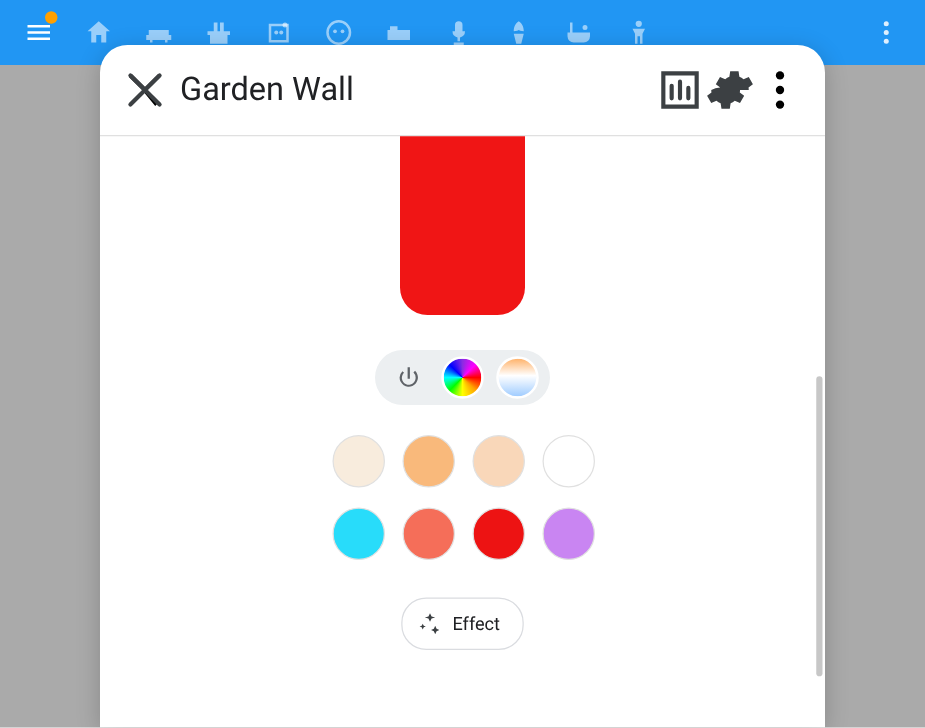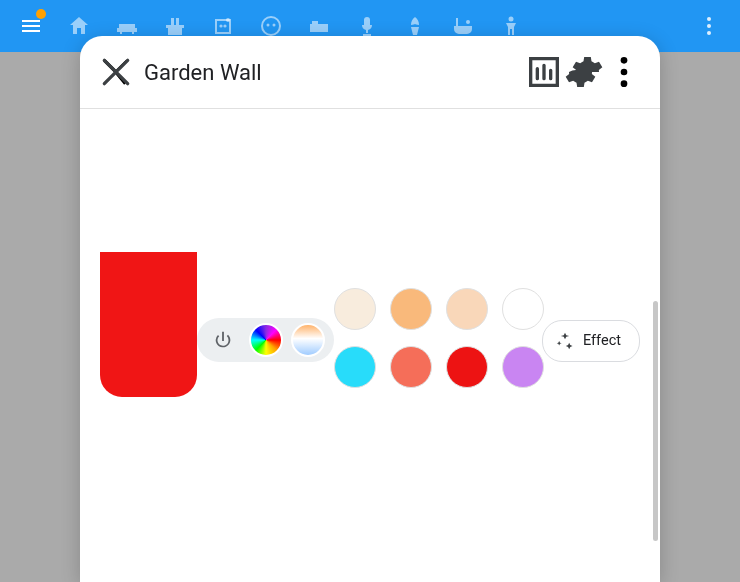--- a/index.html
+++ b/index.html
@@ -54,26 +54,26 @@
   .panel-hdr{
     display:flex;align-items:center;
     height:72px;
     padding:0 16px;
     border-bottom:1px solid var(--border);
   }
   .panel-hdr .iconbtn{
     width:40px;height:40px;display:flex;align-items:center;justify-content:center;
     cursor:pointer;color:var(--grey);
   }
-  .panel-hdr .title{font-size:22px;font-weight:400;color:var(--text);margin-left:8px;}
+  .panel-hdr .title{font-size:26px;font-weight:400;color:var(--text);margin-left:8px;}
   .panel-hdr .flex{flex:1;}
   .panel-body{
     flex:1;overflow-y:auto;
     padding:0 20px 40px 20px;
-    display:flex;flex-direction:row;align-items:center;
+    display:flex;flex-direction:column;align-items:center;
   }
   
   .color-tile{
     width:100px;height:145px;
     border-radius:0 0 22px 22px;
     margin-top:-2px;
   }
   
   .mode-pill{
     margin-top:28px;

